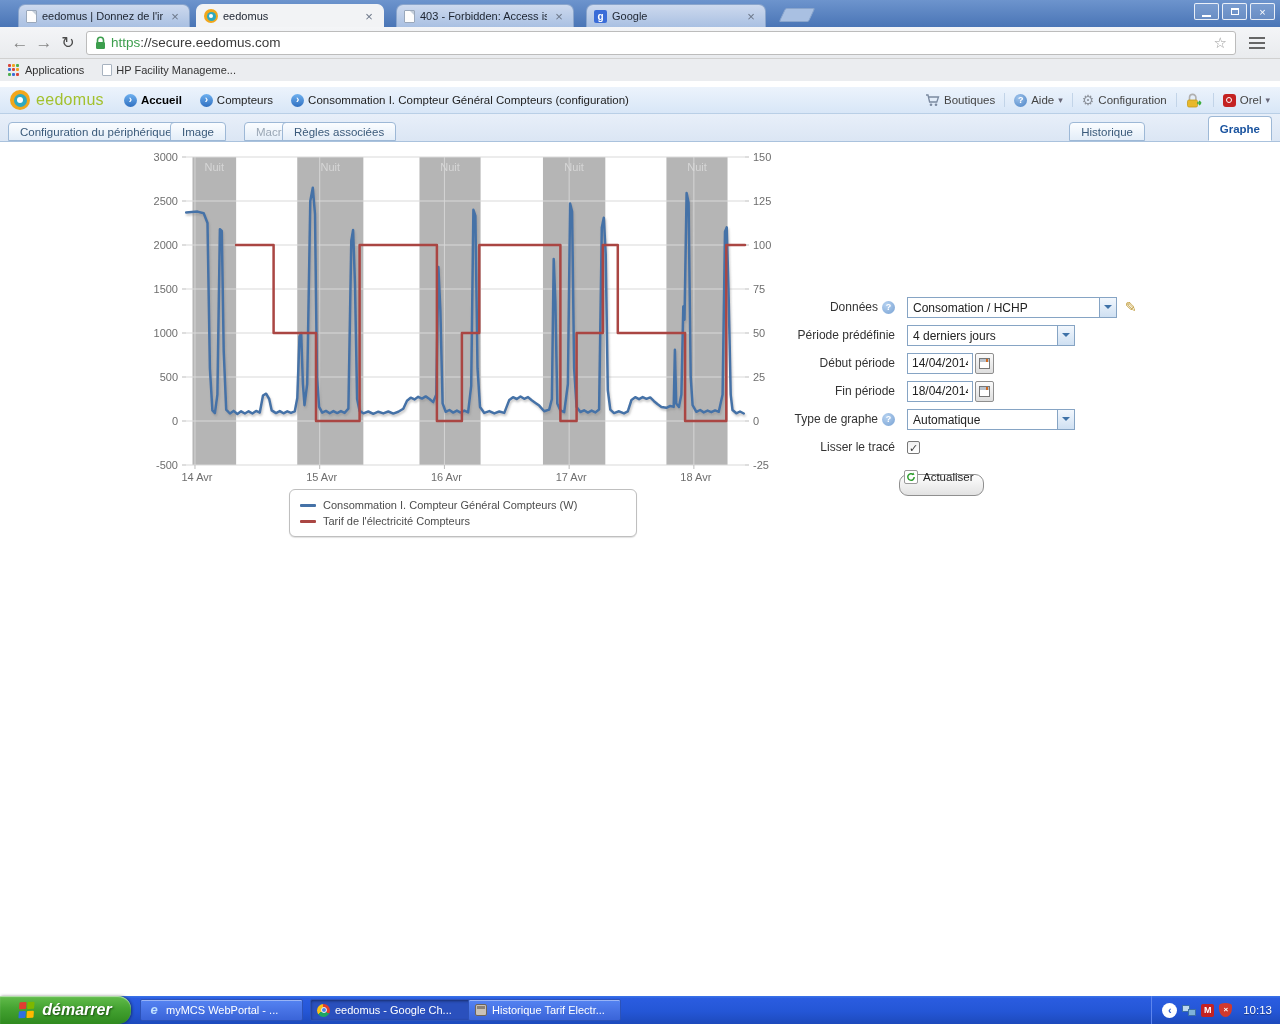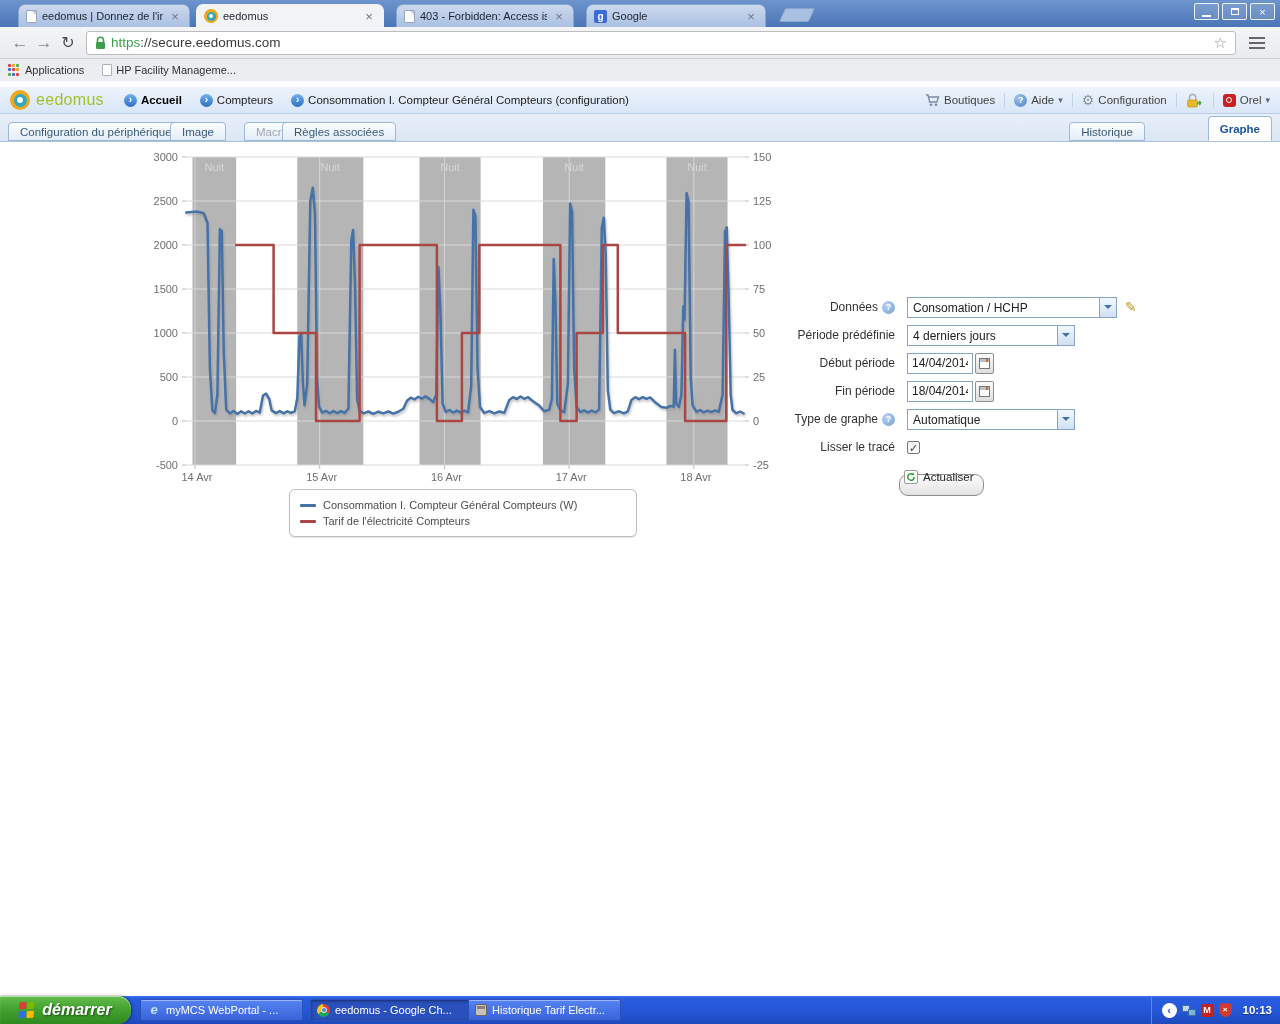--- a/index.html
+++ b/index.html
@@ -162,21 +162,21 @@
   .tray-chevron { width:15px; height:15px; border-radius:50%; background:#fff; color:#2a5ad0;
     font-weight:bold; font-size:11px; line-height:14px; text-align:center; }
   .net-ico { width:14px; height:11px; position:relative; }
   .net-ico i { position:absolute; width:8px; height:7px; background:#bcd8ee; border:1px solid #3c6ea5; }
   .net-ico i:first-child { left:0; top:0; } .net-ico i:last-child { right:0; bottom:0; background:#7fb2d9; }
   .mcafee-ico { width:13px; height:13px; background:#c32222; border-radius:2px; color:#fff;
     font-weight:bold; font-size:9px; line-height:13px; text-align:center; }
   .shield-ico { width:13px; height:14px; background:#d23a2e;
     border-radius:50% 50% 50% 50% / 18% 18% 62% 62%; color:#fff; font-size:8px; font-weight:bold;
     line-height:13px; text-align:center; }
-  .clock { color:#fff; font-size:11.5px; margin-left:6px; text-shadow:0 1px 1px rgba(0,0,0,.4);font-weight:bold; }
+  .clock { color:#fff; font-size:11.5px; margin-left:6px; text-shadow:0 1px 1px rgba(0,0,0,.4); }
 </style>
 </head>
 <body>
 
 <div class="screen">
 
   <div class="tabstrip">
     <div class="tab" style="left:18px; width:172px;">
       <span class="favicon page-icon"></span>
       <span class="tab-title">eedomus | Donnez de l'intelli</span>

